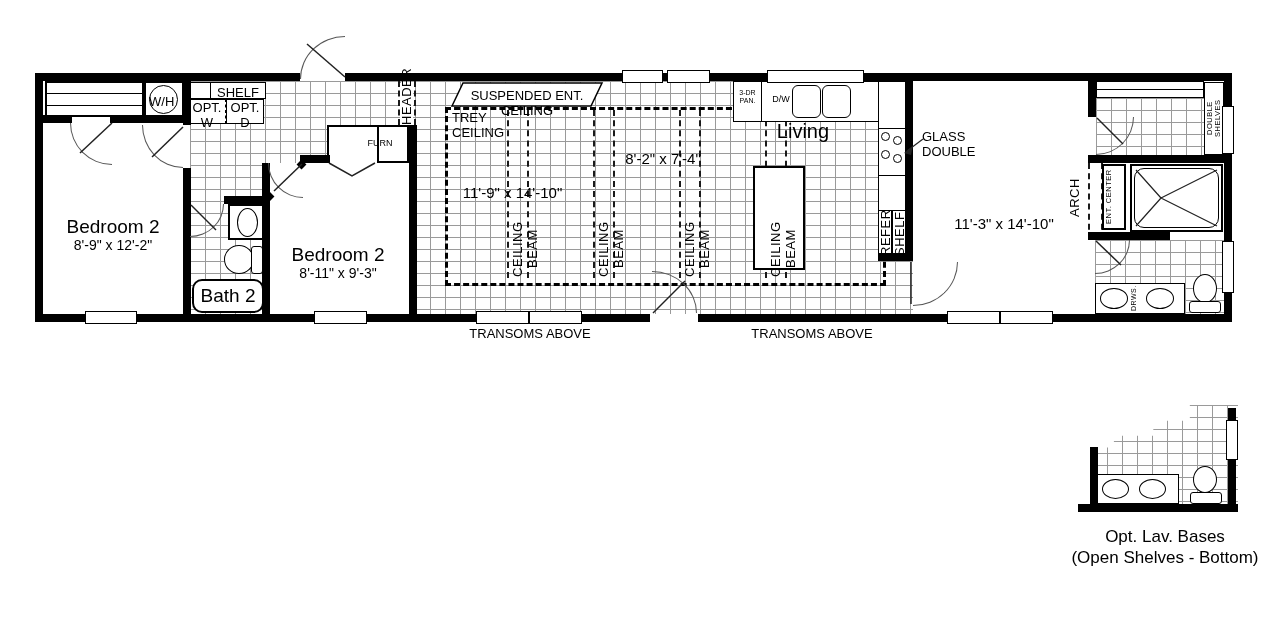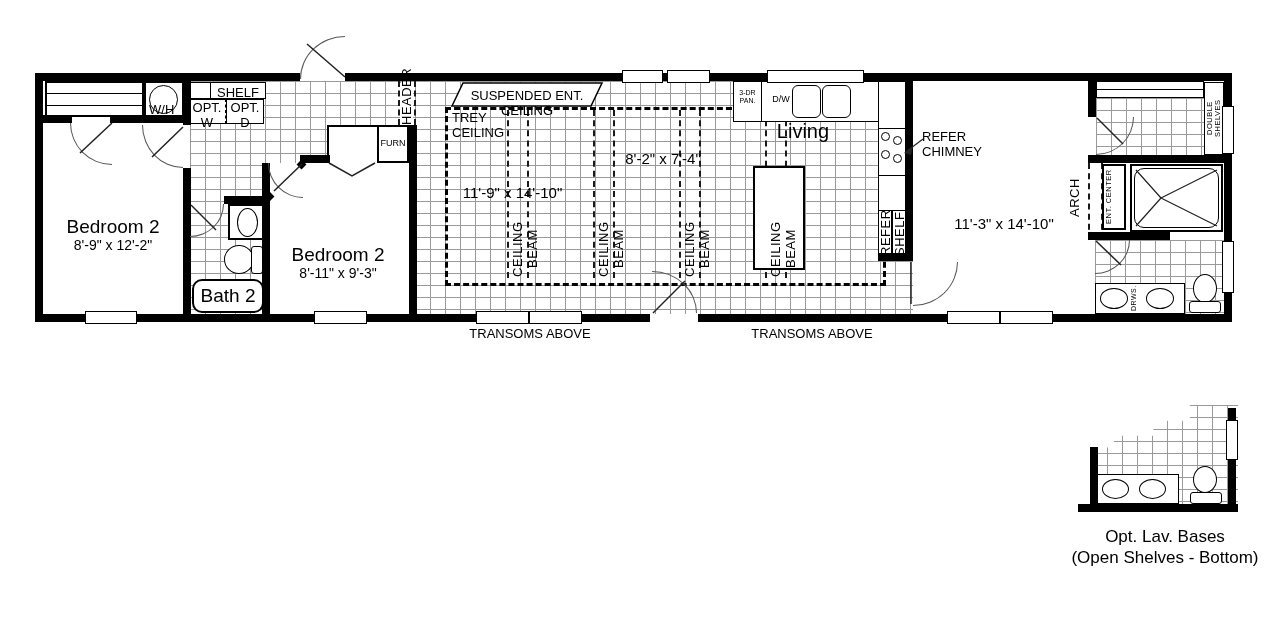--- a/index.html
+++ b/index.html
@@ -54,42 +54,42 @@
   <div class="dash-v" style="left:679px;top:110px;height:168px;"></div>
   <div class="dash-v" style="left:699px;top:110px;height:168px;"></div>
   <div class="dash-v" style="left:765px;top:110px;height:168px;"></div>
   <div class="dash-v" style="left:785px;top:110px;height:168px;"></div>
 
   <div class="wbox" style="left:45px;top:81px;width:99px;height:36px;"></div>
   <div class="hline" style="left:47px;top:93px;width:95px;"></div>
   <div class="hline" style="left:47px;top:105px;width:95px;"></div>
   <div class="wbox" style="left:144px;top:81px;width:40px;height:36px;"></div>
   <div class="oval" style="left:149px;top:85px;width:29px;height:29px;z-index:3;"></div>
-  <div class="lbl f8" style="left:149px;top:103px;width:16px;">W/H</div>
+  <div class="lbl f8" style="left:149px;top:95px;width:16px;">W/H</div>
 
   <div class="thinbox" style="left:186px;top:82px;width:80px;height:17px;"></div>
   <div class="hline" style="left:210px;top:83px;width:1px;height:15px;background:#000;"></div>
   <div class="lbl f8" style="left:212px;top:86px;width:52px;">SHELF</div>
   <div class="thinbox" style="left:188px;top:99px;width:38px;height:25px;border-right:1px dashed #000;"></div>
   <div class="lbl f8" style="left:188px;top:101px;width:38px;">OPT.
 W</div>
   <div class="thinbox" style="left:226px;top:99px;width:38px;height:25px;"></div>
   <div class="lbl f8" style="left:226px;top:101px;width:38px;">OPT.
 D</div>
 
   <div class="wbox" style="left:228px;top:204px;width:38px;height:36px;"></div>
   <div class="oval" style="left:237px;top:208px;width:21px;height:29px;"></div>
   <div class="oval" style="left:224px;top:245px;width:30px;height:29px;"></div>
   <div class="thinbox" style="left:251px;top:246px;width:12px;height:28px;border-radius:3px;z-index:3;"></div>
   <div class="wbox" style="left:192px;top:279px;width:72px;height:34px;border-radius:10px;"></div>
   <div class="lbl" style="left:192px;top:285px;width:72px;font-size:19px;">Bath 2</div>
 
   <div class="wbox" style="left:327px;top:125px;width:52px;height:38px;border-bottom:none;"></div>
   <div class="wbox" style="left:377px;top:125px;width:32px;height:38px;"></div>
-  <div class="lbl f9" style="left:377px;top:138px;width:32px;">FURN</div>
+  <div class="lbl f9" style="left:364px;top:138px;width:32px;">FURN</div>
 
   <div class="thinbox" style="left:733px;top:81px;width:173px;height:41px;border-width:1.5px;"></div>
   <div class="thinbox" style="left:733px;top:81px;width:29px;height:41px;border-width:1.5px;"></div>
   <div class="lbl f7" style="left:733px;top:89px;width:29px;">3-DR
 PAN.</div>
   <div class="lbl f9" style="left:766px;top:94px;width:30px;">D/W</div>
   <div class="thinbox" style="left:792px;top:85px;width:29px;height:33px;border-radius:6px;border-width:1.5px;z-index:3;"></div>
   <div class="thinbox" style="left:822px;top:85px;width:29px;height:33px;border-radius:6px;border-width:1.5px;z-index:3;"></div>
 
   <div class="thinbox" style="left:878px;top:81px;width:28px;height:180px;border-width:1.5px;"></div>
@@ -196,21 +196,21 @@
   <div class="lbl" style="left:753px;top:120px;width:100px;font-size:20px;">Living</div>
   <div class="lbl" style="left:915px;top:216px;width:178px;font-size:15px;">11'-3" x 14'-10"</div>
 
   <div class="lbl f8" style="left:455px;top:89px;width:144px;">SUSPENDED ENT. CEILING</div>
   <div class="lbl f8" style="left:452px;top:111px;width:90px;text-align:left;">TREY CEILING</div>
   <div class="lbl f8 vtext" style="left:400px;top:83px;width:13px;height:42px;background:#fff;">HEADER</div>
   <div class="lbl f8 vtext" style="left:511px;top:218px;width:12px;height:62px;">CEILING BEAM</div>
   <div class="lbl f8 vtext" style="left:597px;top:218px;width:12px;height:62px;">CEILING BEAM</div>
   <div class="lbl f8 vtext" style="left:683px;top:218px;width:12px;height:62px;">CEILING BEAM</div>
   <div class="lbl f8 vtext" style="left:769px;top:218px;width:12px;height:62px;">CEILING BEAM</div>
-  <div class="lbl f8" style="left:922px;top:130px;width:80px;text-align:left;">REFER CHIMNEY</div>
+  <div class="lbl f8" style="left:922px;top:130px;width:80px;text-align:left;">GLASS DOUBLE</div>
   <div class="lbl f8" style="left:460px;top:327px;width:140px;">TRANSOMS ABOVE</div>
   <div class="lbl f8" style="left:742px;top:327px;width:140px;">TRANSOMS ABOVE</div>
   <div class="lbl f8 vtext" style="left:1068px;top:176px;width:13px;height:44px;">ARCH</div>
 
   <div class="tile" style="left:1092px;top:405px;width:146px;height:99px;
               clip-path:polygon(0 43%,15% 43%,15% 31%,42% 31%,42% 16%,67% 16%,67% 0,100% 0,100% 100%,0 100%);"></div>
   <div class="wall" style="left:1090px;top:447px;width:8px;height:57px;"></div>
   <div class="wall" style="left:1078px;top:504px;width:160px;height:8px;"></div>
   <div class="wall" style="left:1228px;top:408px;width:8px;height:14px;"></div>
   <div class="wall" style="left:1228px;top:458px;width:8px;height:46px;"></div>

